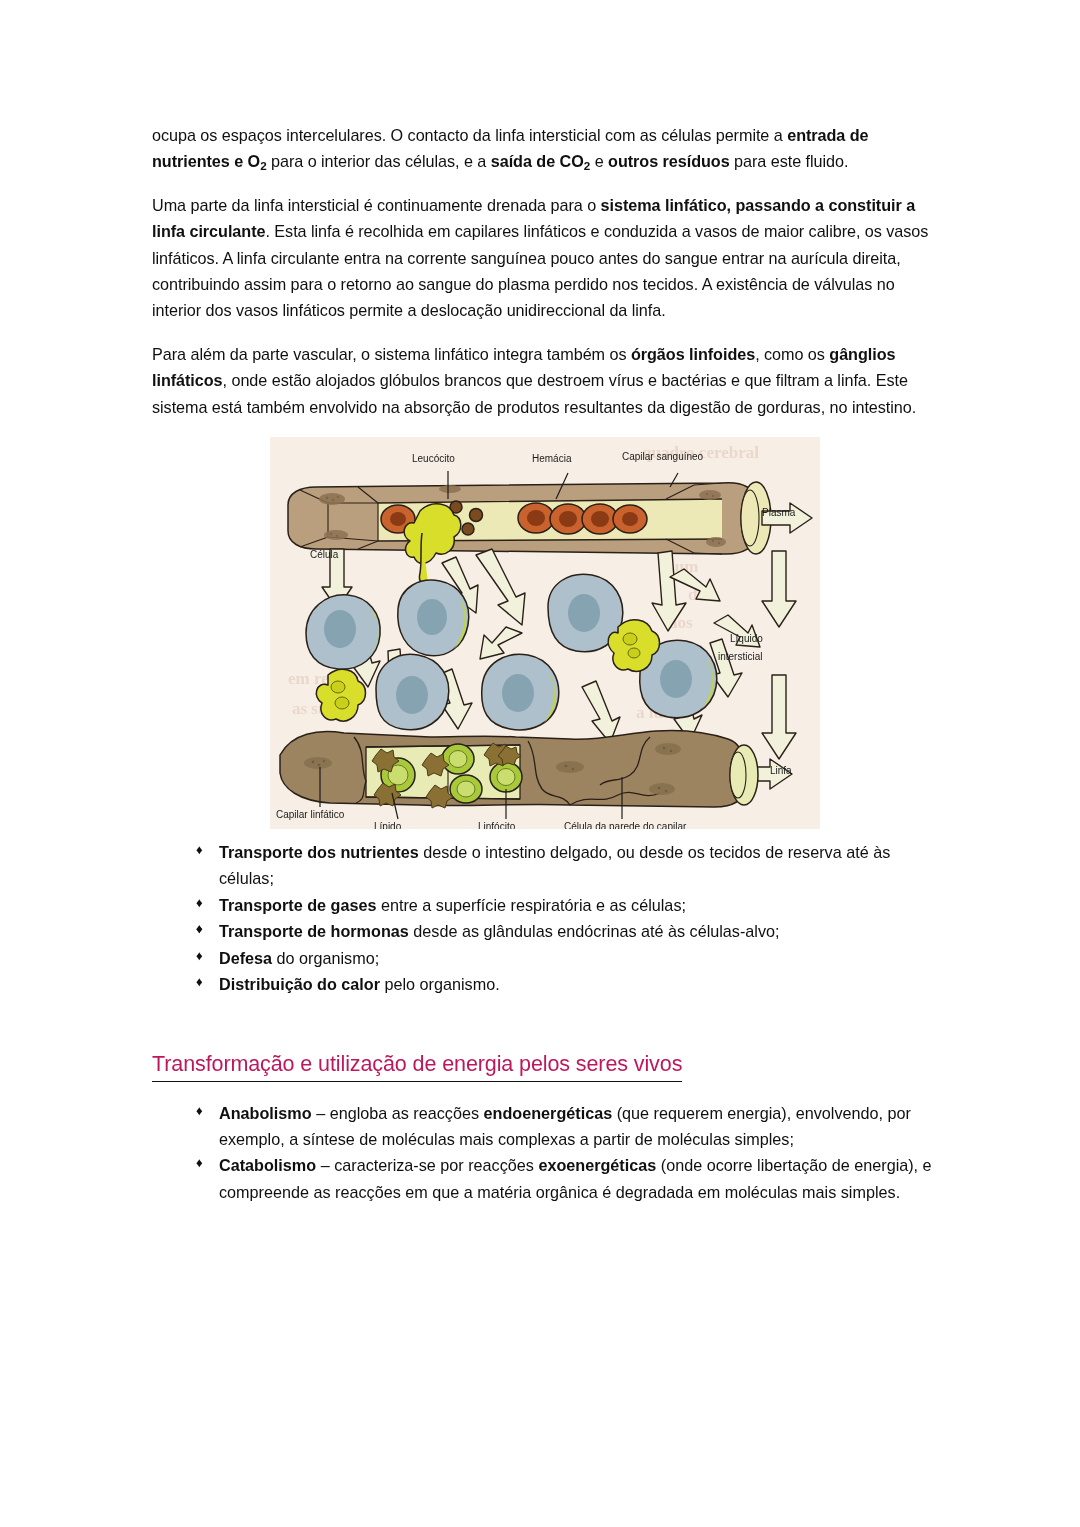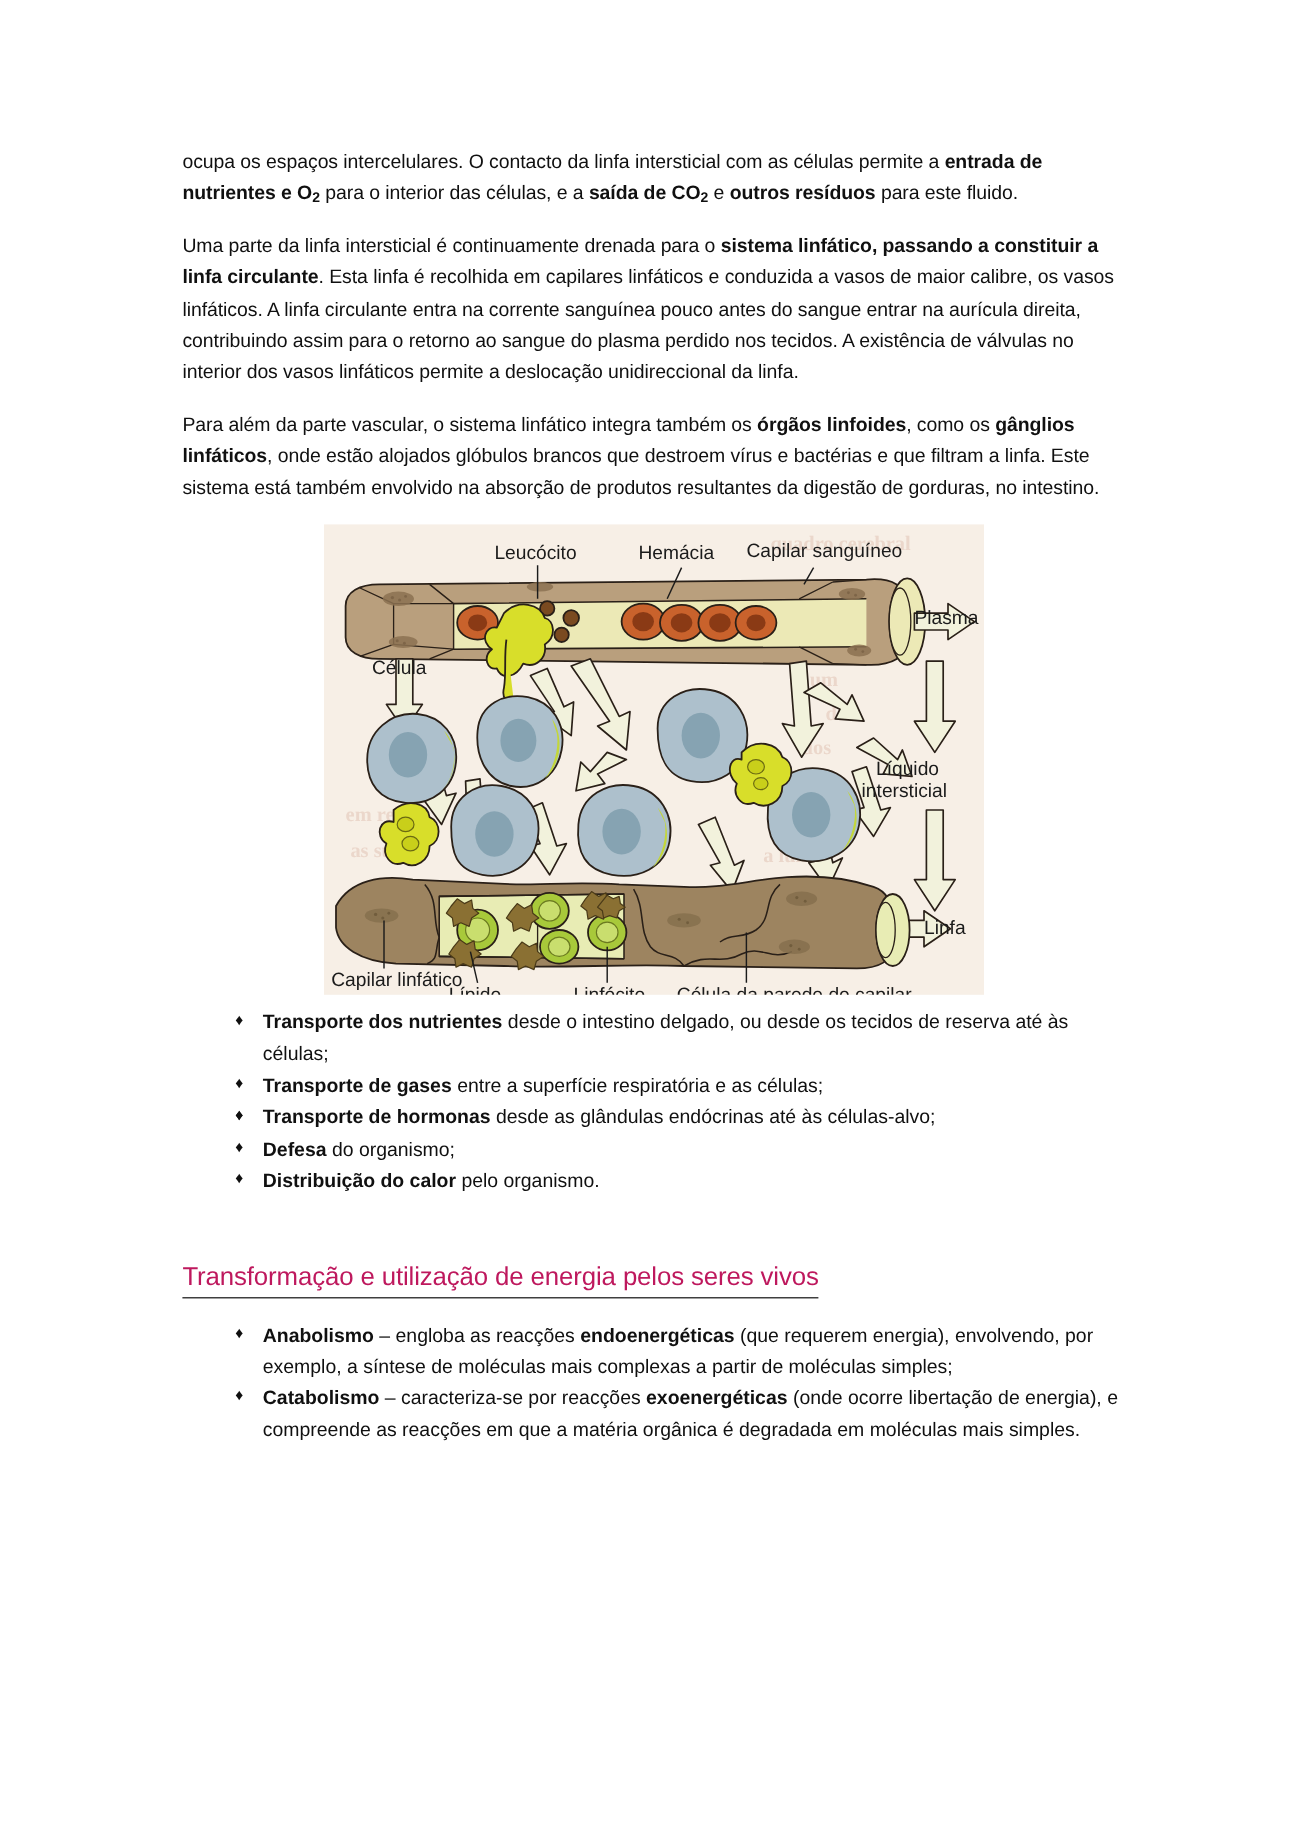--- a/index.html
+++ b/index.html
@@ -67,21 +67,21 @@
     color: #e7cfc2;
     opacity: .75;
     font-size: 17px;
     font-weight: bold;
     white-space: nowrap;
   }
   .fig-svg { position: absolute; left: 0; top: 0; }
   .fig-label {
     position: absolute;
     font-family: "Liberation Sans", sans-serif;
-    font-size: 16px;
+    font-size: 10px;
     color: #1b1b1b;
     white-space: nowrap;
   }
 
   
   ul.doc-list {
     list-style: none;
     margin: 0 0 0 0;
     padding: 0;
   }

